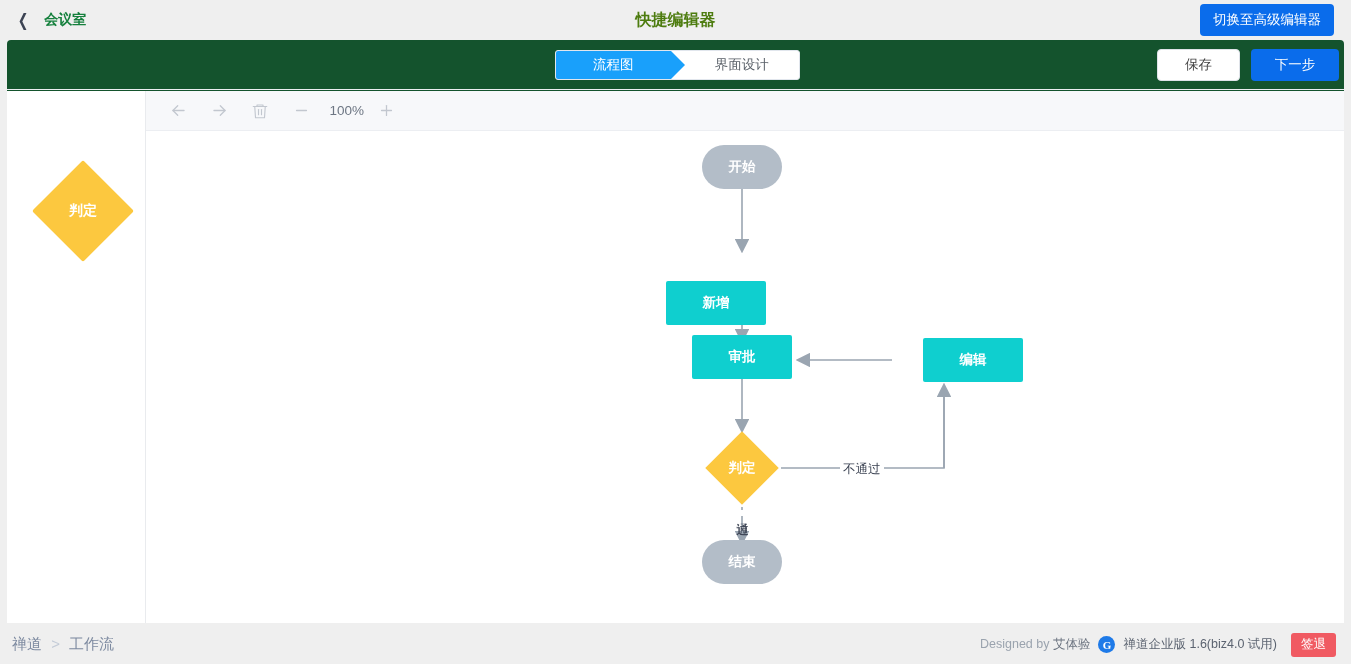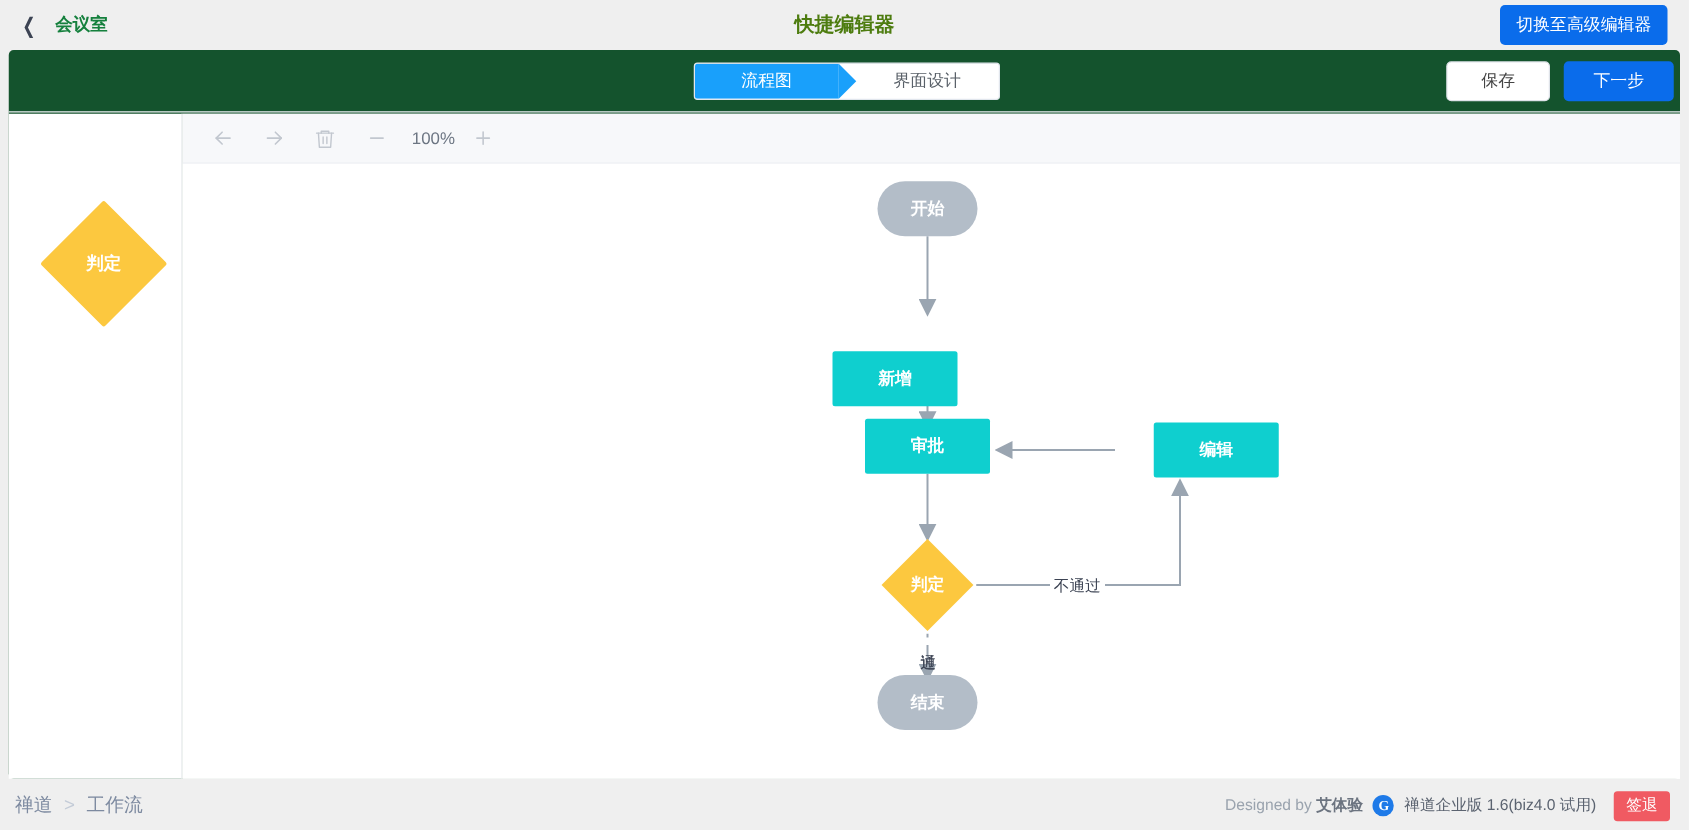--- a/index.html
+++ b/index.html
@@ -171,21 +171,21 @@
     background: #efefef; display: flex; align-items: center;
   }
   #breadcrumb { margin-left: 12px; font-size: 15px; color: #7d8aa0; }
   #breadcrumb .crumb { color: #7d8aa0; text-decoration: none; cursor: pointer; }
   #breadcrumb .sep { color: #c3cbd7; margin: 0 5px; }
   #footer-right {
     position: absolute; right: 15px; top: 0; height: 39px;
     display: flex; align-items: center; gap: 8px;
   }
   #designed-by { font-size: 12.5px; color: #9aa3ae; }
-  #designed-by .brand { color: #6c7480; font-weight: bold; margin-top: 44px; }
+  #designed-by .brand { color: #6c7480; font-weight: normal; margin-top: 44px; }
   #zt-logo {
     width: 17px; height: 17px; border-radius: 50%;
     background: #1e7ae8; color: #fff; font-size: 11px; font-weight: bold;
     display: flex; align-items: center; justify-content: center;
     font-family: "Liberation Serif", serif;
   }
   #zt-version { font-size: 12.5px; color: #5b6370; }
   #logout-btn {
     margin-left: 6px; height: 24px; padding: 0 10px;
     background: #f05a62; color: #fff; border: none; border-radius: 3px;

